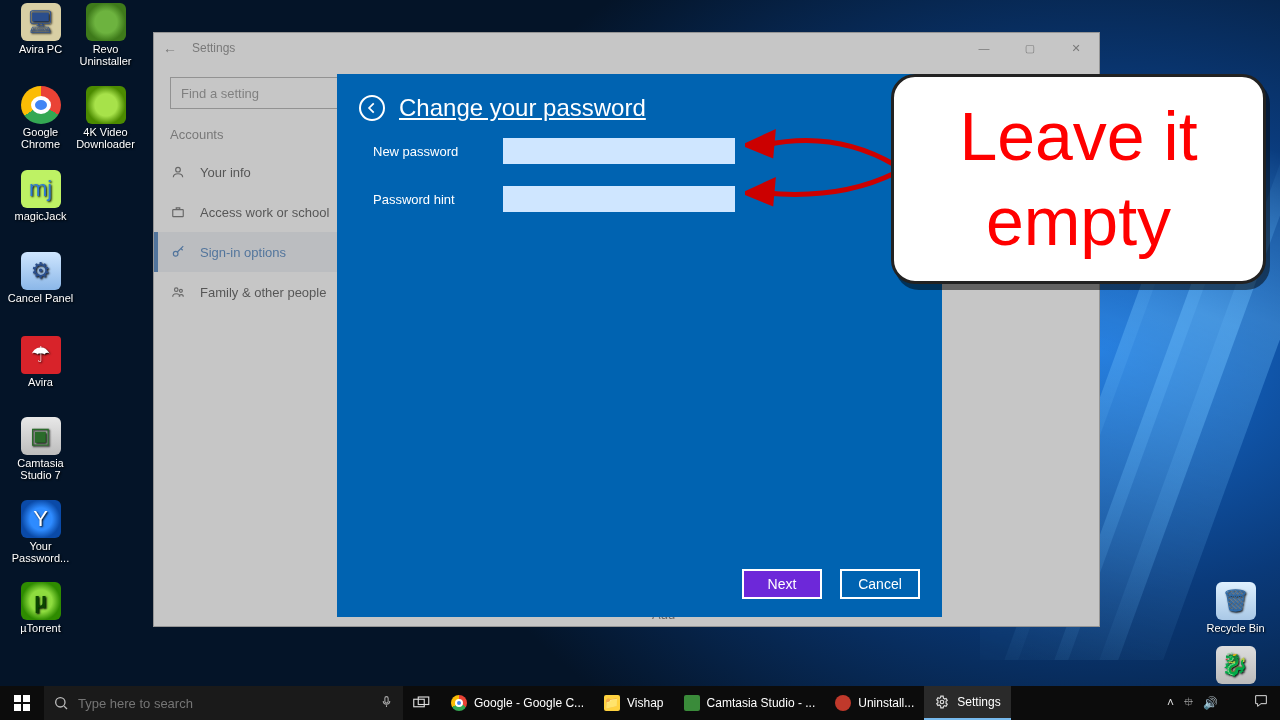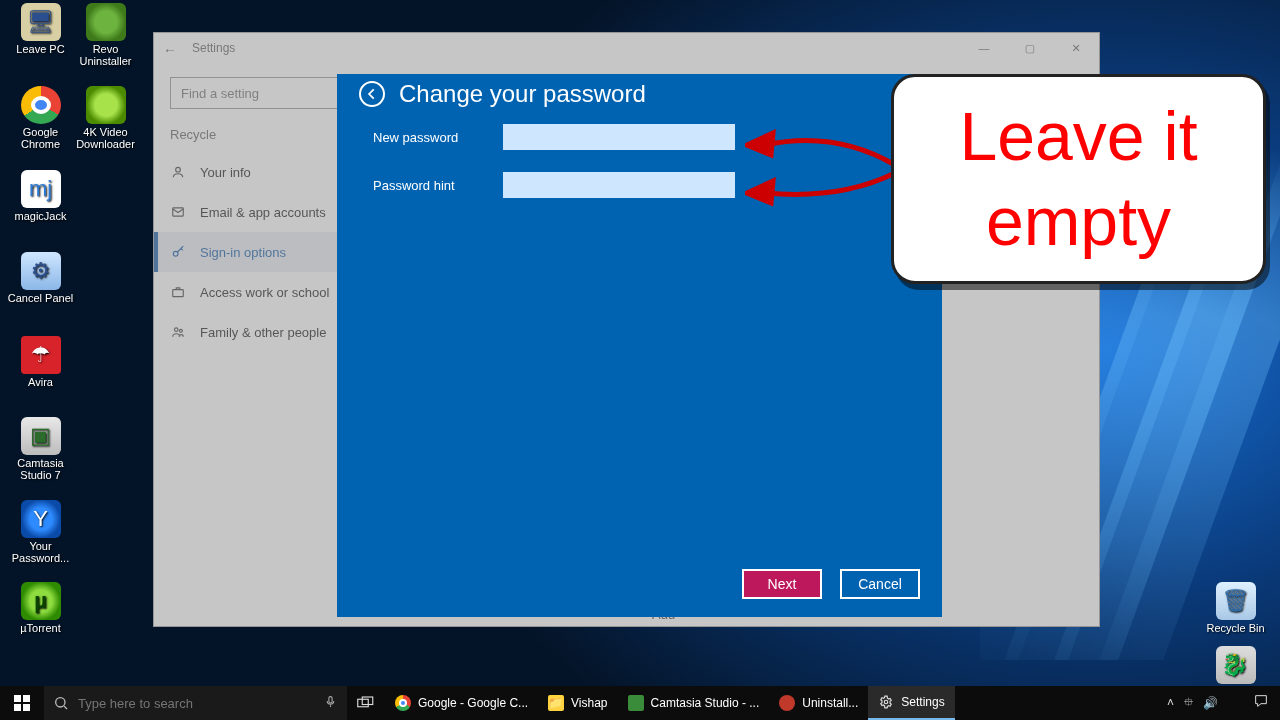--- a/index.html
+++ b/index.html
@@ -21,21 +21,21 @@
   .desktop{position:absolute;inset:0;}
   .dicon{position:absolute;width:75px;text-align:center;color:#fff;font-size:11px;
          text-shadow:1px 1px 2px #000;}
   .dicon .img{width:40px;height:38px;margin:0 auto 2px;border-radius:6px;display:flex;
               align-items:center;justify-content:center;font-size:22px;}
   .ic-thispc .img{background:#d8cfa4;color:#2b4e8c}
   .ic-revo  .img{background:radial-gradient(circle,#6db33f 40%,#3e7a1a 70%)}
   .ic-chrome .img{background:conic-gradient(#ea4335 0 33%,#34a853 33% 66%,#fbbc05 66% 100%);border-radius:50%;position:relative;}
   .ic-chrome .img::after{content:"";position:absolute;inset:10px;border-radius:50%;background:#4285f4;border:4px solid #fff}
   .ic-4k    .img{background:radial-gradient(circle,#a7e24a 40%,#4c8b00 70%)}
-  .ic-magic .img{background:#ffffff;color:#2e7bd6}
+  .ic-magic .img{background:#bef264;color:#2e7bd6}
   .ic-cp    .img{background:linear-gradient(#cfe6ff,#8bb7e8);color:#2b4e8c}
   .ic-avira .img{background:#d8232a;color:#fff;border-radius:4px}
   .ic-camt  .img{background:linear-gradient(#e8e8e8,#bcbcbc);color:#2b6b2b}
   .ic-yourun .img{background:radial-gradient(circle,#2e8bff 40%,#0a4aa8 70%);color:#fff}
   .ic-utor  .img{background:radial-gradient(circle,#8edc3f 40%,#2e8b00 70%);color:#0a4400;font-weight:bold}
   .ic-recycle .img{background:linear-gradient(#dff1ff,#a9c8e6);color:#2e6aa8}
   .ic-gray  .img{background:linear-gradient(#ddd,#bbb);color:#333}
 
   
   .settings{position:absolute;left:153px;top:32px;width:947px;height:595px;background:#fff;
@@ -58,47 +58,47 @@
   .nav-item.selected{color:#0a60c2;background:#e9eef5;}
   .nav-item.selected::before{content:"";position:absolute;left:0;top:0;bottom:0;width:4px;background:#0a60c2;}
   .nav-item.selected .ico{color:#0a60c2;}
   .main{flex:1;padding:22px 26px;}
   .addbtn{position:absolute;left:482px;bottom:0;font-size:13px;color:#444;padding:4px 16px;}
 
   
   .modal-dim{position:absolute;left:153px;top:32px;width:947px;height:595px;
              background:rgba(128,128,128,.45);}
   .modal{position:absolute;left:337px;top:74px;width:605px;height:543px;background:#0063b1;color:#fff;overflow:hidden;}
-  .modal-head{display:flex;align-items:center;padding:6px 22px 14px 22px;gap:14px;}
+  .modal-head{display:flex;align-items:center;padding:20px 22px 14px 22px;gap:14px;text-decoration:underline;}
   .modal-head .back-circle{width:26px;height:26px;border:2px solid #fff;border-radius:50%;
         display:flex;align-items:center;justify-content:center;font-size:14px;}
   .modal-head h1{font-weight:400;font-size:24px;}
   .form{padding:2px 36px 0 36px;}
   .row{display:flex;align-items:center;margin-bottom:22px;}
   .row label{width:130px;font-size:13px;}
   .row input{width:232px;height:26px;border:none;background:#cfe6ff;}
   .row input.focus{background:#fff;outline:2px solid #fff;}
   .modal-btns{position:absolute;right:22px;bottom:18px;display:flex;gap:18px;}
   .modal-btns button{width:80px;height:30px;border:2px solid #fff;background:#0063b1;color:#fff;font-size:14px;}
-  .modal-btns button.primary{background:#be185d;}
+  .modal-btns button.primary{background:#6d28d9;}
 
   
   .callout{position:absolute;left:891px;top:74px;width:375px;height:210px;background:#fff;
            border:3px solid #222;border-radius:24px;display:flex;align-items:center;justify-content:center;
            box-shadow:4px 6px 0 rgba(0,0,0,.5);}
   .callout span{color:#ff0000;font-size:68px;line-height:1.25;font-weight:400;text-align:center;}
   
   .arrow{position:absolute;stroke:#c00;stroke-width:5;fill:none;}
   .arrowhead{fill:#c00;}
 
   
   .taskbar{position:absolute;left:0;bottom:0;height:34px;width:100%;background:#0c0c0c;display:flex;align-items:center;color:#fff;}
   .start{width:44px;height:34px;display:flex;align-items:center;justify-content:center;}
   .start svg rect{fill:#fff}
-  .tsearch{display:flex;align-items:center;height:34px;width:303px;background:#1a1a1a;}
+  .tsearch{display:flex;align-items:center;height:34px;width:359px;background:#1a1a1a;}
   .tsearch .sico{width:34px;display:flex;align-items:center;justify-content:center;}
   .tsearch input{flex:1;background:transparent;border:none;color:#bbb;font-size:13px;height:34px;outline:none;}
   .mic{width:34px;text-align:center;color:#aaa;}
   .task-btn{height:34px;display:flex;align-items:center;padding:0 10px;font-size:12px;gap:7px;border-left:0;}
   .task-btn.active{background:#2a2a2a;border-bottom:2px solid #76b9ed;}
   .task-btn .appico{width:16px;height:16px;display:flex;align-items:center;justify-content:center;border-radius:2px;}
   .spacer{flex:1}
   .tray{display:flex;align-items:center;gap:10px;padding:0 8px;font-size:12px;color:#ddd;}
   .clock{padding:0 8px;font-size:12px;}
   .notif{width:38px;text-align:center;}
@@ -114,21 +114,21 @@
       <span></span>
       <span></span>
       <span></span>
       <span></span>
     </div>
 </div>
 
 <div class="desktop">
   <div class="dicon ic-thispc" style="left:3px;top:3px">
       <div class="img">🖥</div>
-      <div>Leave PC</div>
+      <div>Avira PC</div>
     </div>
   <div class="dicon ic-revo" style="left:68px;top:3px">
       <div class="img"></div>
       <div>Revo Uninstaller</div>
     </div>
   <div class="dicon ic-chrome" style="left:3px;top:86px">
       <div class="img"></div>
       <div>Google Chrome</div>
     </div>
   <div class="dicon ic-4k" style="left:68px;top:86px">
@@ -176,57 +176,48 @@
       <div>—</div>
       <div>▢</div>
       <div>✕</div>
     </div>
   </div>
   <div class="settings-body">
     <div class="sidebar">
       <div class="search">
         <input placeholder="Find a setting" style="">
       </div>
-      <div class="section-title">Recycle</div>
+      <div class="section-title">Accounts</div>
       <div class="nav">
         <div class="nav-item">
           <span class="ico">
             <svg width="14" height="14" viewBox="0 0 24 24" fill="none" stroke="currentColor" stroke-width="2">
                 <circle cx="12" cy="8" r="4"></circle>
                 <path d="M4 21c0-4 4-6 8-6s8 2 8 6"></path>
               </svg>
           </span>
             <span>Your info</span>
           </div>
         <div class="nav-item">
           <span class="ico">
             <svg width="14" height="14" viewBox="0 0 24 24" fill="none" stroke="currentColor" stroke-width="2">
-                <rect x="3" y="5" width="18" height="14" rx="1"></rect>
-                <path d="M3 7l9 6 9-6"></path>
+                <rect x="3" y="8" width="18" height="12" rx="1"></rect>
+                <path d="M9 8V5h6v3"></path>
               </svg>
           </span>
-            <span>Email &amp; app accounts</span>
+            <span>Access work or school</span>
           </div>
         <div class="nav-item selected">
           <span class="ico">
             <svg width="14" height="14" viewBox="0 0 24 24" fill="none" stroke="currentColor" stroke-width="2">
                 <circle cx="8" cy="15" r="4"></circle>
                 <path d="M11 12 21 2M17 6l3 3"></path>
               </svg>
           </span>
             <span>Sign-in options</span>
-          </div>
-        <div class="nav-item">
-          <span class="ico">
-            <svg width="14" height="14" viewBox="0 0 24 24" fill="none" stroke="currentColor" stroke-width="2">
-                <rect x="3" y="8" width="18" height="12" rx="1"></rect>
-                <path d="M9 8V5h6v3"></path>
-              </svg>
-          </span>
-            <span>Access work or school</span>
           </div>
         <div class="nav-item">
           <span class="ico">
             <svg width="14" height="14" viewBox="0 0 24 24" fill="none" stroke="currentColor" stroke-width="2">
                 <circle cx="9" cy="8" r="3"></circle>
                 <circle cx="17" cy="10" r="2.5"></circle>
                 <path d="M3 20c0-3 3-5 6-5s6 2 6 5M14 20c0-2 2-3.5 4-3.5s3 1.5 3 3.5"></path>
               </svg>
           </span>
             <span>Family &amp; other people</span>

